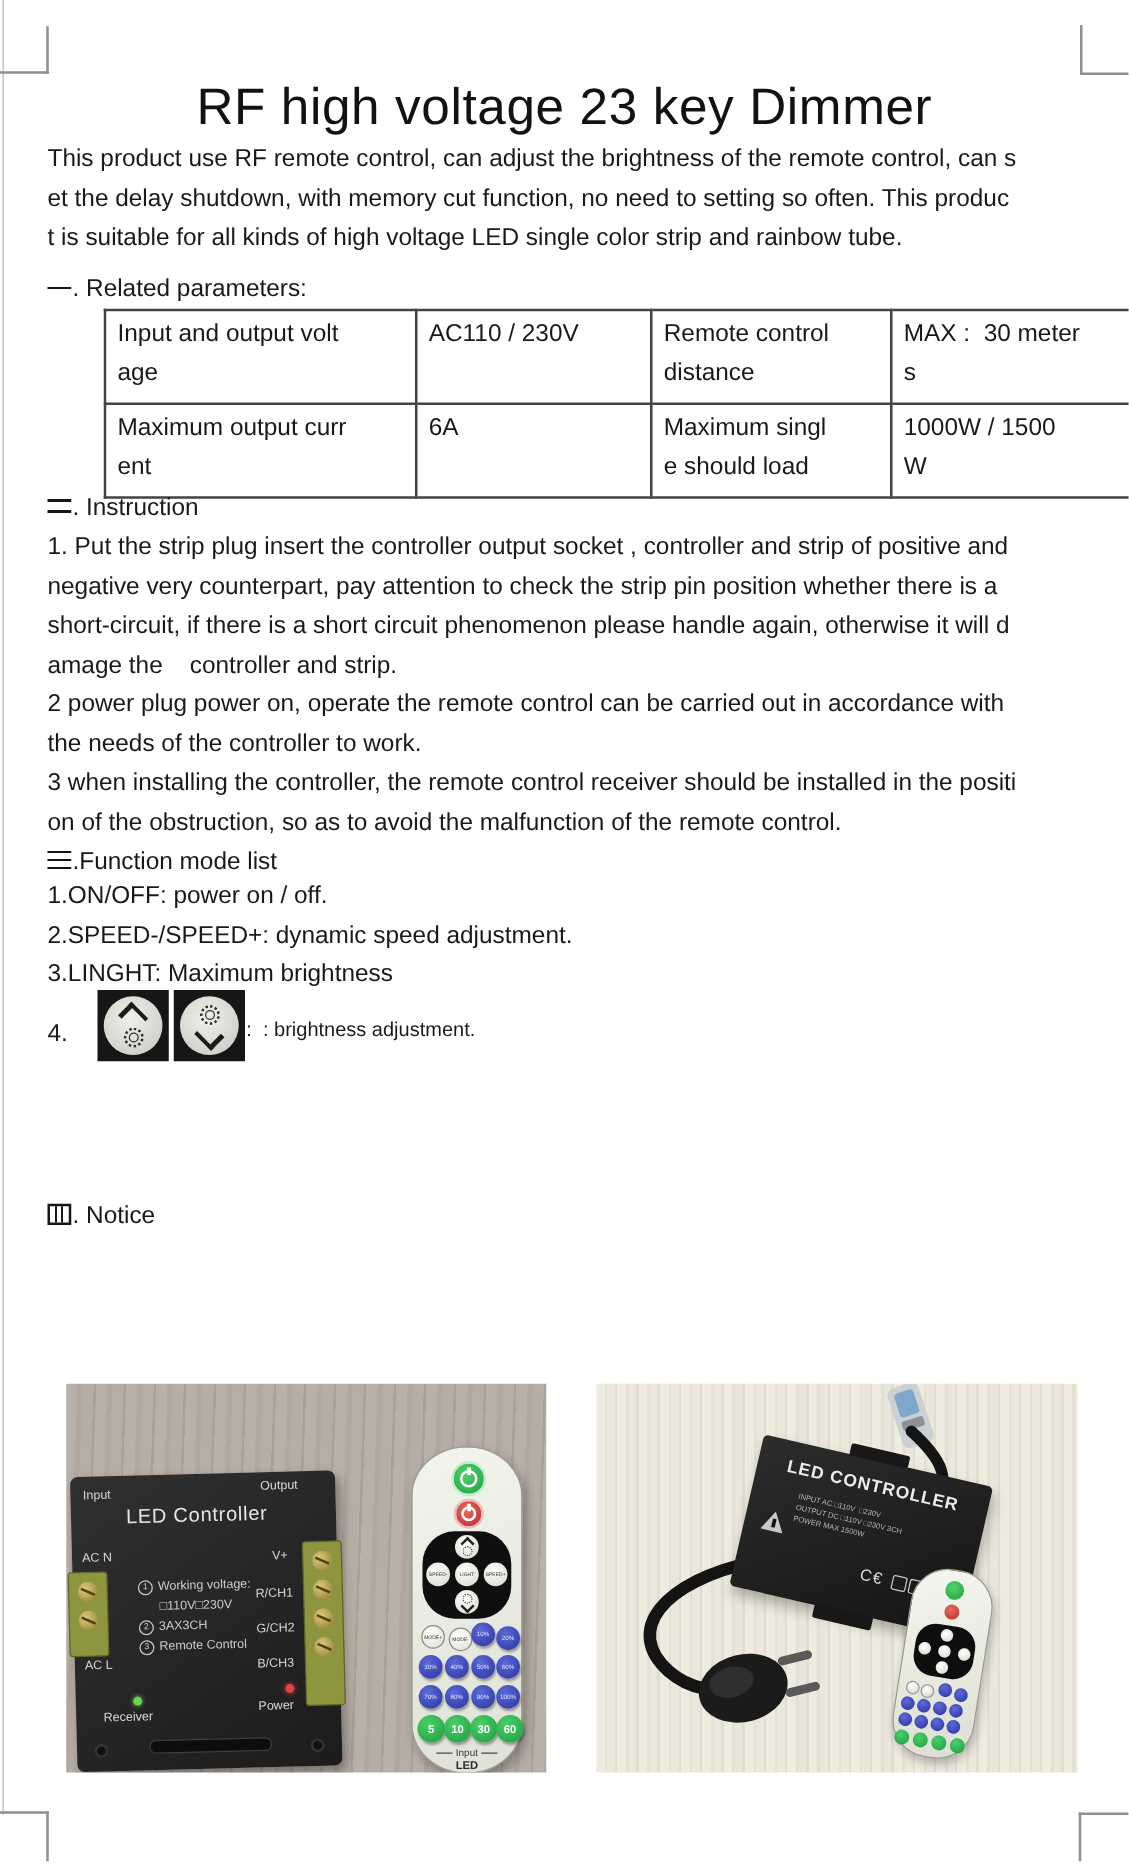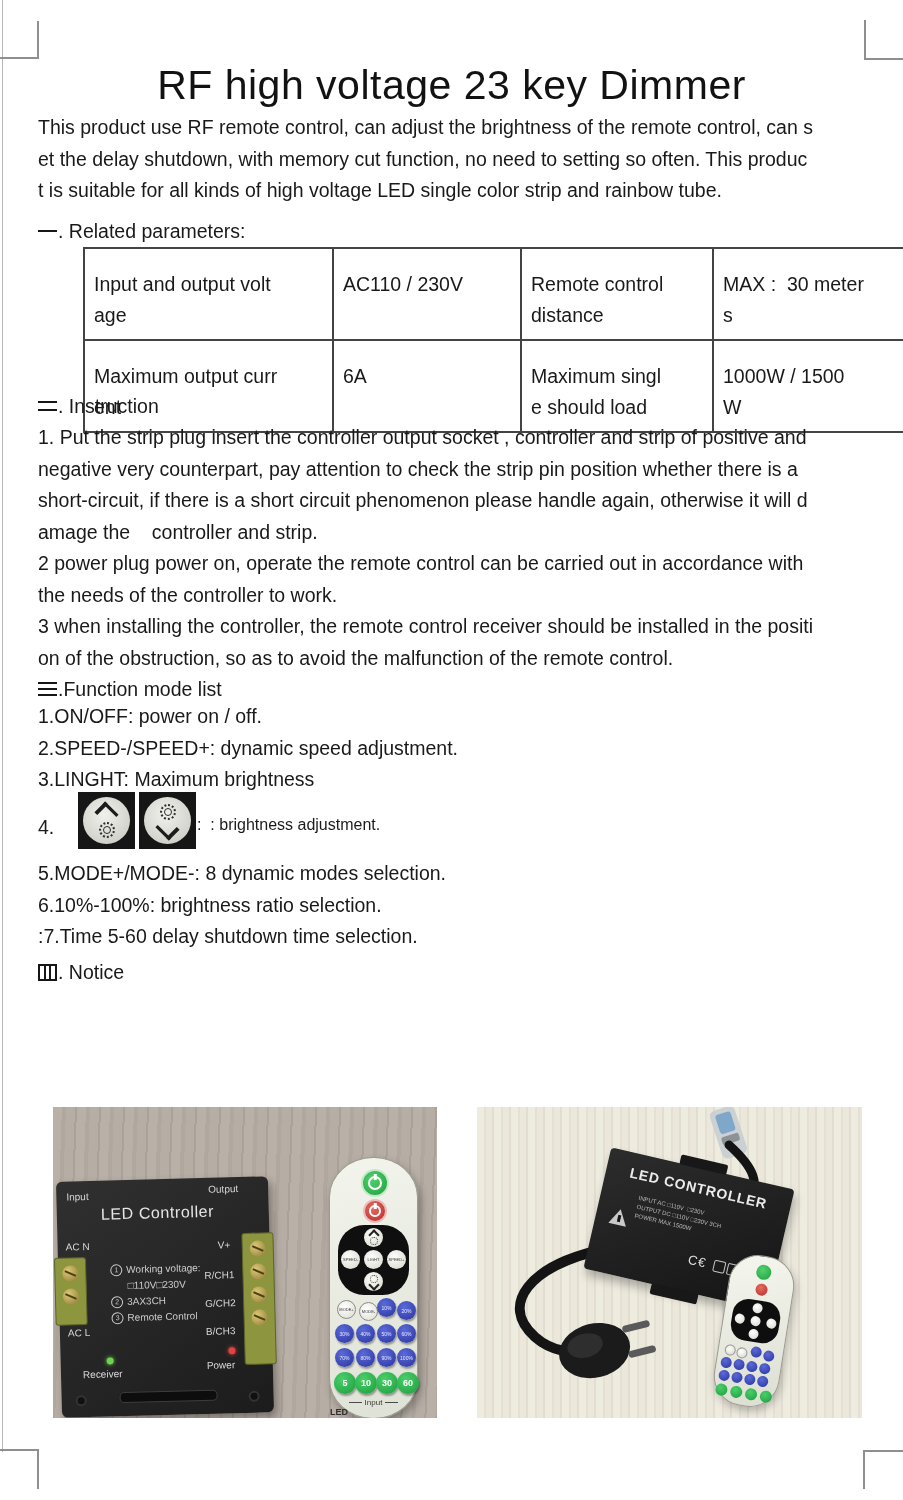--- a/index.html
+++ b/index.html
@@ -23,21 +23,21 @@
   
   .cjk{display:inline-block;width:19px;height:18px;vertical-align:-2px;margin-right:1px;}
   .cjk1{background:linear-gradient(transparent 46%, #161616 46% 58%, transparent 58%);}
   .cjk2{background:linear-gradient(transparent 20%, #161616 20% 32%, transparent 32% 66%, #161616 66% 78%, transparent 78%);}
   .cjk3{background:linear-gradient(transparent 10%,#161616 10% 21%,transparent 21% 45%,#161616 45% 56%,transparent 56% 79%,#161616 79% 90%,transparent 90%);}
   .cjk4{box-sizing:border-box;border:2.5px solid #161616;height:17px;
         background:linear-gradient(90deg,transparent 29%,#161616 29% 39%,transparent 39% 61%,#161616 61% 71%,transparent 71%);}
 
   
   table.params{position:absolute;left:83px;top:247px;width:787px;border-collapse:collapse;table-layout:fixed;}
-  table.params td{border:2px solid #434343;font-size:19.5px;line-height:31px;padding:20px 9px 8px 9px;
+  table.params td{border:2px solid #434343;font-size:19.5px;line-height:31px;padding:3px 9px 8px 9px;
                   vertical-align:top;white-space:pre-wrap;color:#191919;}
   td.c1{width:229px;} td.c2{width:168px;} td.c3{width:172px;} td.c4{width:218px;}
 
   
   .fnicons{position:absolute;left:78px;top:792px;display:flex;gap:4px;}
   .fnicon{width:57px;height:57px;background:#161616;display:flex;align-items:center;justify-content:center;}
   .fnicon .disc{width:47px;height:47px;border-radius:50%;display:flex;flex-direction:column;align-items:center;
                 justify-content:center;gap:3px;background:radial-gradient(circle at 45% 38%,#f1f1ec,#c6c6bf);}
   .chev{width:15px;height:15px;border-left:4px solid #1c1c1c;border-top:4px solid #1c1c1c;}
   .chev.up{transform:rotate(45deg) scale(1,.8);margin-bottom:-4px;}
@@ -100,21 +100,21 @@
          justify-content:center;font-size:4px;color:#333;text-align:center;}
   .blub{position:absolute;width:19px;height:19px;border-radius:50%;color:#e8e8ff;font-size:5px;
         display:flex;align-items:center;justify-content:center;
         background:radial-gradient(circle at 38% 32%,#5b6ad8,#28339e);box-shadow:1px 2px 2px rgba(0,0,0,.35);}
   .grnb{position:absolute;width:22px;height:22px;border-radius:50%;color:#fff;font-size:9px;font-weight:bold;
         display:flex;align-items:center;justify-content:center;
         background:radial-gradient(circle at 38% 32%,#49cf68,#1d9c3f);box-shadow:1px 2px 2px rgba(0,0,0,.35);}
   .timelab{position:absolute;left:0;right:0;top:240px;text-align:center;font-size:8px;color:#3a3a3a;}
   .timelab::before,.timelab::after{content:'';display:inline-block;width:13px;height:1px;background:#4a4a4a;
         vertical-align:middle;margin:0 3px;}
-  .ledlab{position:absolute;left:0;right:0;top:249px;text-align:left;font-size:9px;font-weight:bold;color:#2e2e2e;}
+  .ledlab{position:absolute;left:0;right:0;top:249px;text-align:center;font-size:9px;font-weight:bold;color:#2e2e2e;}
 
   
   .cables{position:absolute;left:0;top:0;}
   .ctrlR{position:absolute;left:118px;top:60px;width:188px;height:124px;border-radius:4px;
          background:linear-gradient(150deg,#2c2c2c,#151515);transform:rotate(13deg);
          box-shadow:3px 6px 10px rgba(0,0,0,.28);}
   .ctrlR::before{content:'';position:absolute;left:70px;top:-9px;width:48px;height:10px;background:#181818;border-radius:2px;}
   .ctrlR::after{content:'';position:absolute;left:70px;bottom:-10px;width:48px;height:11px;background:#181818;border-radius:2px;}
   .ctrlR .rtitle{position:absolute;left:0;right:0;top:12px;text-align:center;font-size:14px;font-weight:bold;
                  letter-spacing:.8px;color:#ebebeb;}
@@ -200,23 +200,20 @@
     </span>
     <span class="fnicon">
       <span class="disc">
           <span class="sun"></span>
           <span class="chev down"></span>
         </span>
     </span>
   </div>
   <div class="fn4-suffix">:  : brightness adjustment.</div>
 
-  <div class="para" style="top:858px;">5.MODE+/MODE-: 8 dynamic modes selection.
-6.10%-100%: brightness ratio selection.
-:7.Time 5-60 delay shutdown time selection.</div>
 
   <div class="h" style="top:957px;"><span class="cjk cjk4"></span><span class="txt">. Notice</span></div>
 
   <div class="photo pleft">
     <div class="ctrlL">
       <span class="lab" style="left:10px;top:10px;">Input</span>
       <span class="lab" style="left:152px;top:6px;">Output</span>
       <span class="ctitle">LED Controller</span>
       <span class="lab" style="left:8px;top:60px;">AC N</span>
       <span class="lab" style="left:8px;top:146px;">AC L</span>

